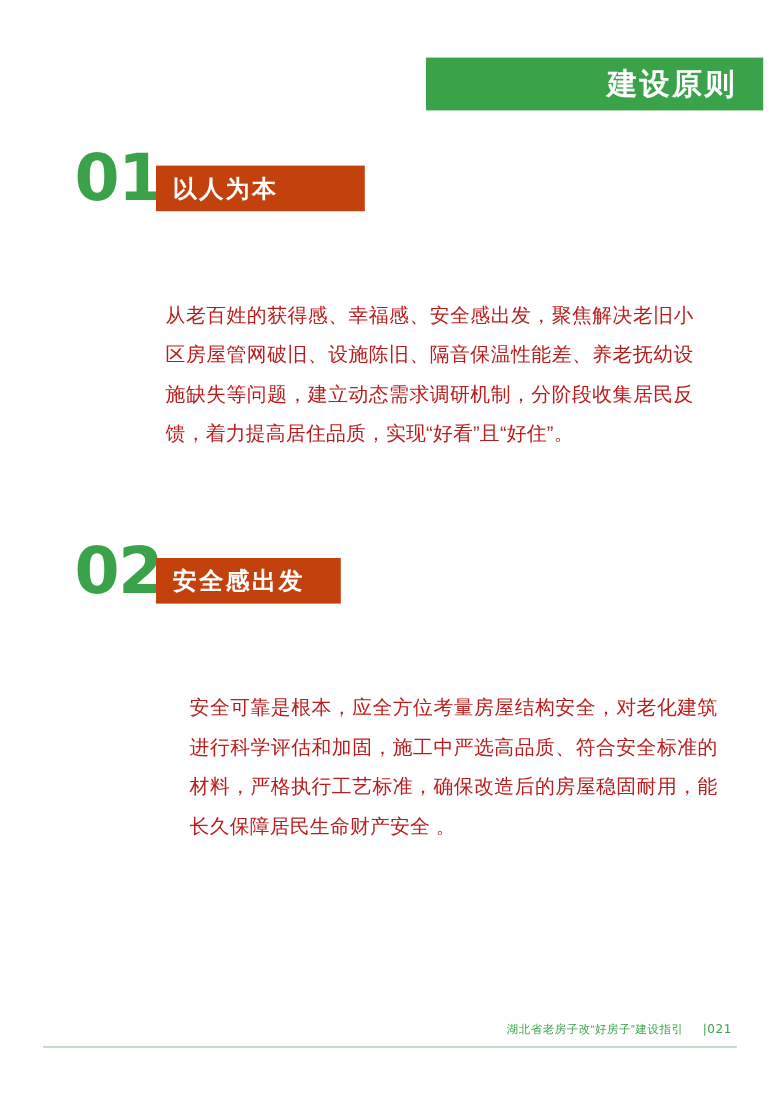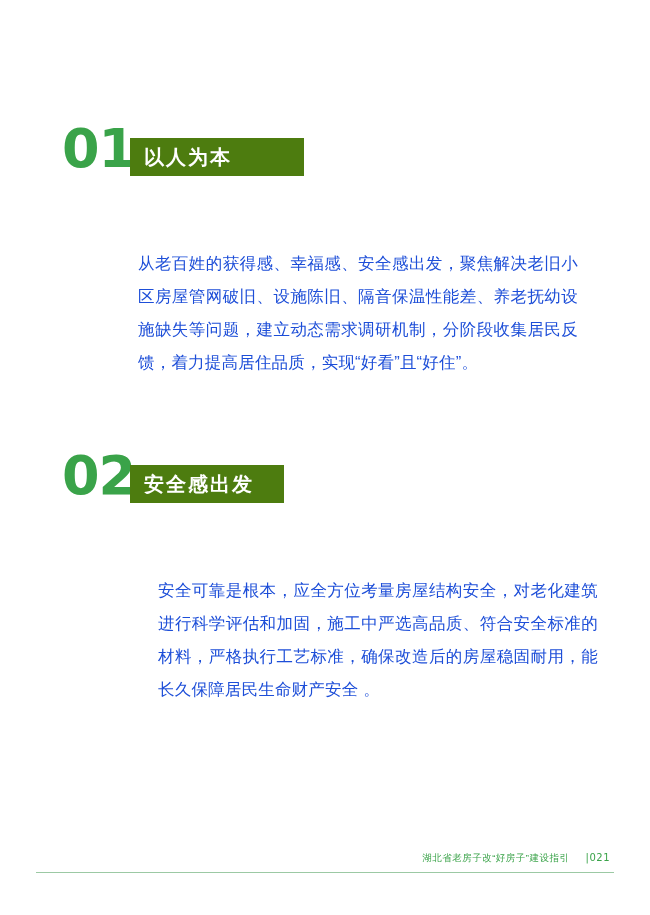--- a/index.html
+++ b/index.html
@@ -65,40 +65,40 @@
     color: #3aa349;
     letter-spacing: -1px;
     line-height: 1;
     font-family: "DejaVu Sans", sans-serif;
   }
   .sec-label {
     position: absolute;
     left: 68px;
     top: 10px;
     height: 38px;
-    background: #4d7c0f;
+    background: #c2410c;
     color: #ffffff;
     font-size: 20px;
     font-weight: bold;
     letter-spacing: 2px;
     display: flex;
     align-items: center;
     padding: 0 16px 0 14px;
     box-sizing: border-box;
   }
   .sec-label.w1 { width: 174px; }
   .sec-label.w2 { width: 154px; }
 
   .sec-body {
     position: absolute;
     left: 138px;
     width: 440px;
     font-size: 16.5px;
     line-height: 33px;
-    color: #1d4ed8;
+    color: #b91c1c;
     text-align: justify;
     letter-spacing: 0.2px;
   }
   .sec-1 .sec-body { top: 119px; }
   .sec-2 .sec-body { top: 119px; margin-left: 20px; }
 
   
   .footer-rule {
     position: absolute;
     left: 36px;
@@ -125,20 +125,23 @@
     color: #3aa349;
     font-family: "DejaVu Sans", sans-serif;
     letter-spacing: 0.5px;
   }
 </style>
 </head>
 <body>
 
 <div class="page">
 
+  <div class="header-banner">
+    <div class="title">建设原则</div>
+  </div>
 
   <div class="section sec-1">
     <div class="sec-head">
       <div class="sec-num">01</div>
       <div class="sec-label w1">以人为本</div>
     </div>
     <div class="sec-body">从老百姓的获得感、幸福感、安全感出发，聚焦解决老旧小区房屋管网破旧、设施陈旧、隔音保温性能差、养老抚幼设施缺失等问题，建立动态需求调研机制，分阶段收集居民反馈，着力提高居住品质，实现“好看”且“好住”。</div>
   </div>
 
   <div class="section sec-2">

